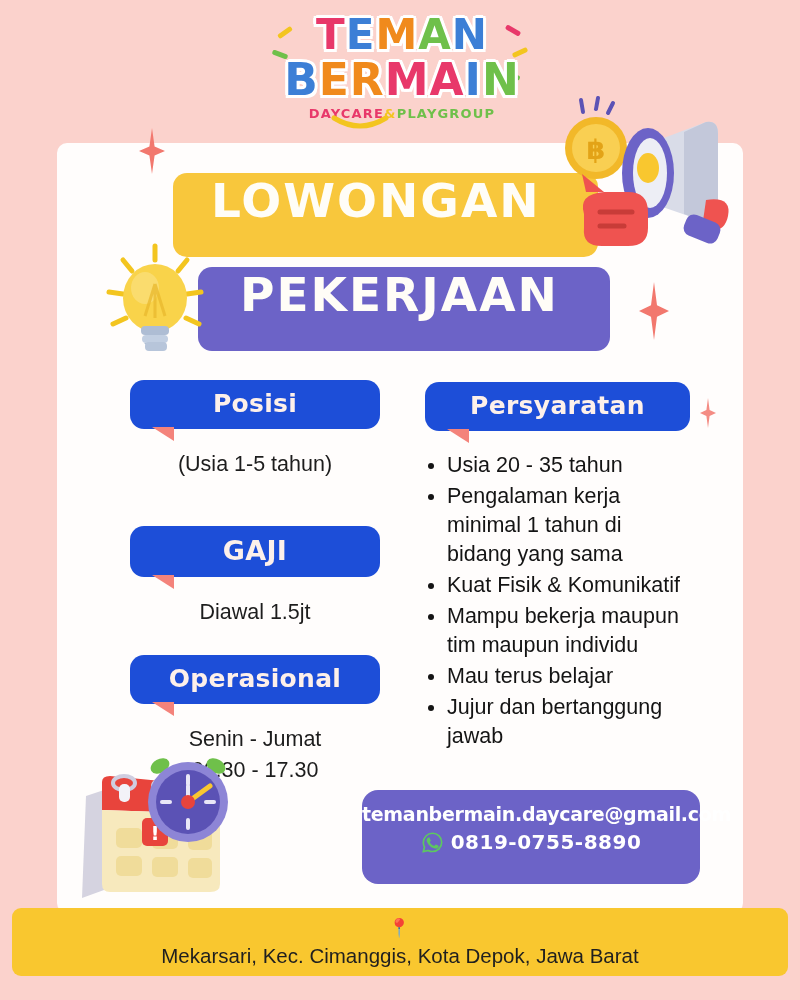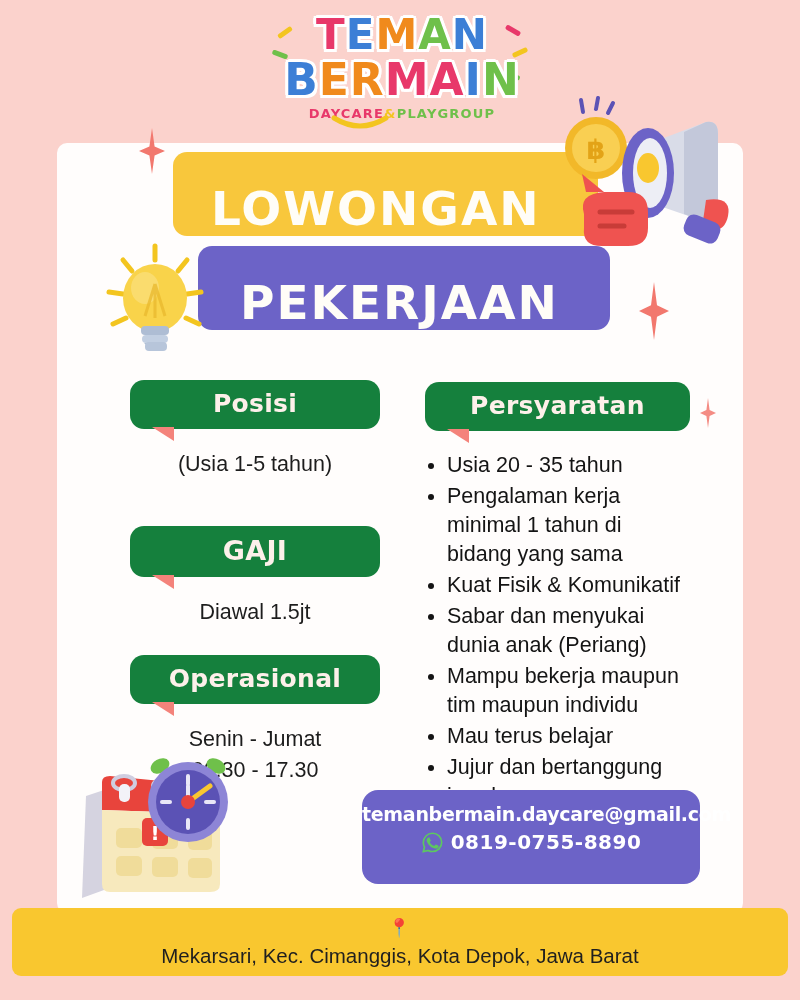--- a/index.html
+++ b/index.html
@@ -52,26 +52,27 @@
     width: 686px; height: 770px;
     background: #fffdfc;
     border-radius: 10px;
     z-index: 5;
   }
 
   
   .banner {
     position: absolute;
     display: flex;
-    align-items: flex-end;
+    align-items: flex-start;
     z-index: 20;
     color: #fffdf7;
     font-family: "DejaVu Sans", sans-serif;
     font-weight: bold;
     letter-spacing: 2px;
+    margin-top: 21px;
   }
   .banner-yellow {
     top: 152px; left: 173px;
     width: 425px; height: 84px;
     background: #f8c73c;
     border-radius: 14px;
     font-size: 47px;
     padding-left: 38px;
   }
   .banner-purple {
@@ -99,21 +100,21 @@
 
   
   .cal-wrap { position: absolute; left: 76px; top: 752px; z-index: 35; }
 
   
   .left-col { position: absolute; left: 130px; top: 380px; width: 250px; z-index: 25; }
   .right-col { position: absolute; left: 425px; top: 382px; width: 265px; z-index: 25; }
 
   .bubble {
     position: relative;
-    background: #15803d;
+    background: #1d4ed8;
     border-radius: 14px;
     color: #fdf0ea;
     font-family: "DejaVu Sans", sans-serif;
     font-weight: bold;
     text-align: center;
     padding: 9px 8px 11px;
     font-size: 25px;
     letter-spacing: 0.3px;
   }
   .bubble::after {
@@ -365,21 +366,20 @@
 </div>
 
 <div class="right-col">
   <div class="bubble">
     <span>Persyaratan</span>
   </div>
   <ul class="req-list">
       <li>Usia 20 - 35 tahun</li>
       <li>Pengalaman kerja minimal 1 tahun di bidang yang sama</li>
       <li>Kuat Fisik &amp; Komunikatif</li>
-      <li>Sabar dan menyukai dunia anak (Periang)</li>
       <li>Mampu bekerja maupun tim maupun individu</li>
       <li>Mau terus belajar</li>
       <li>Jujur dan bertanggung jawab</li>
     </ul>
 </div>
 
 <div class="contact-box">
   <div class="contact-line2">temanbermain.daycare@gmail.com</div>
   <div class="contact-line3">
     <svg width="23" height="23" viewBox="0 0 24 24">

